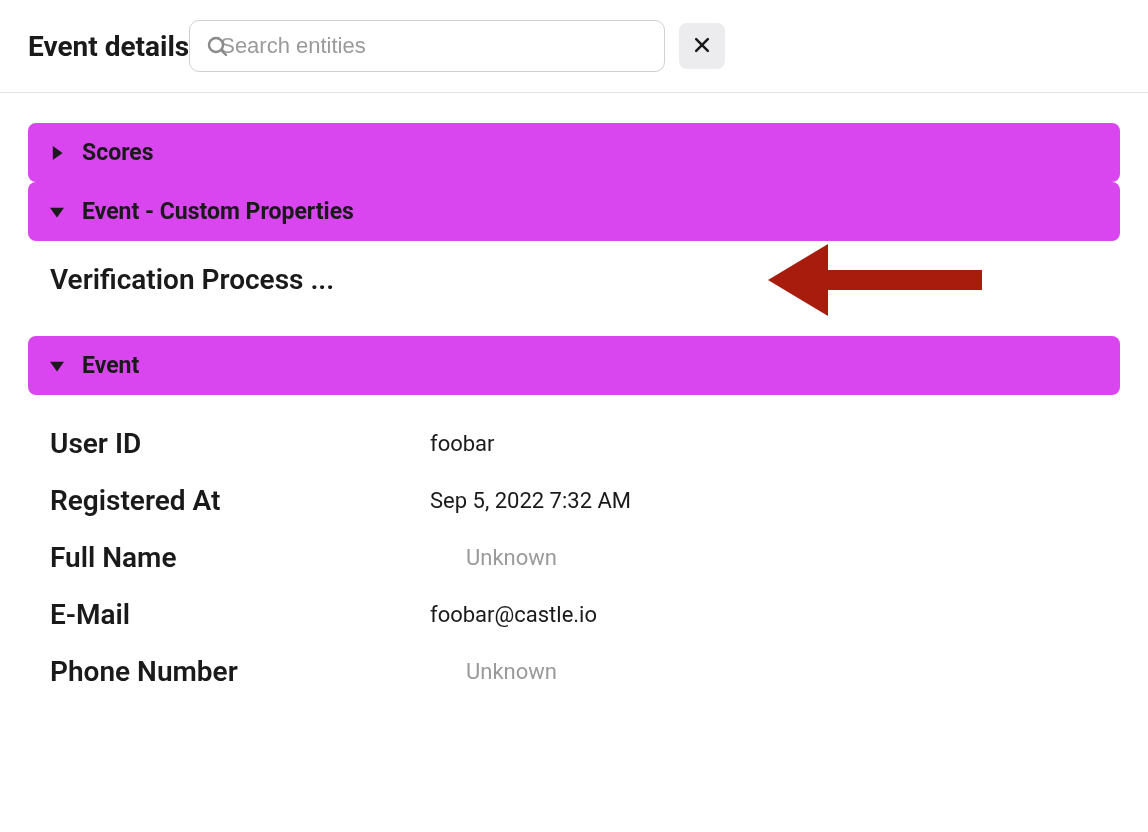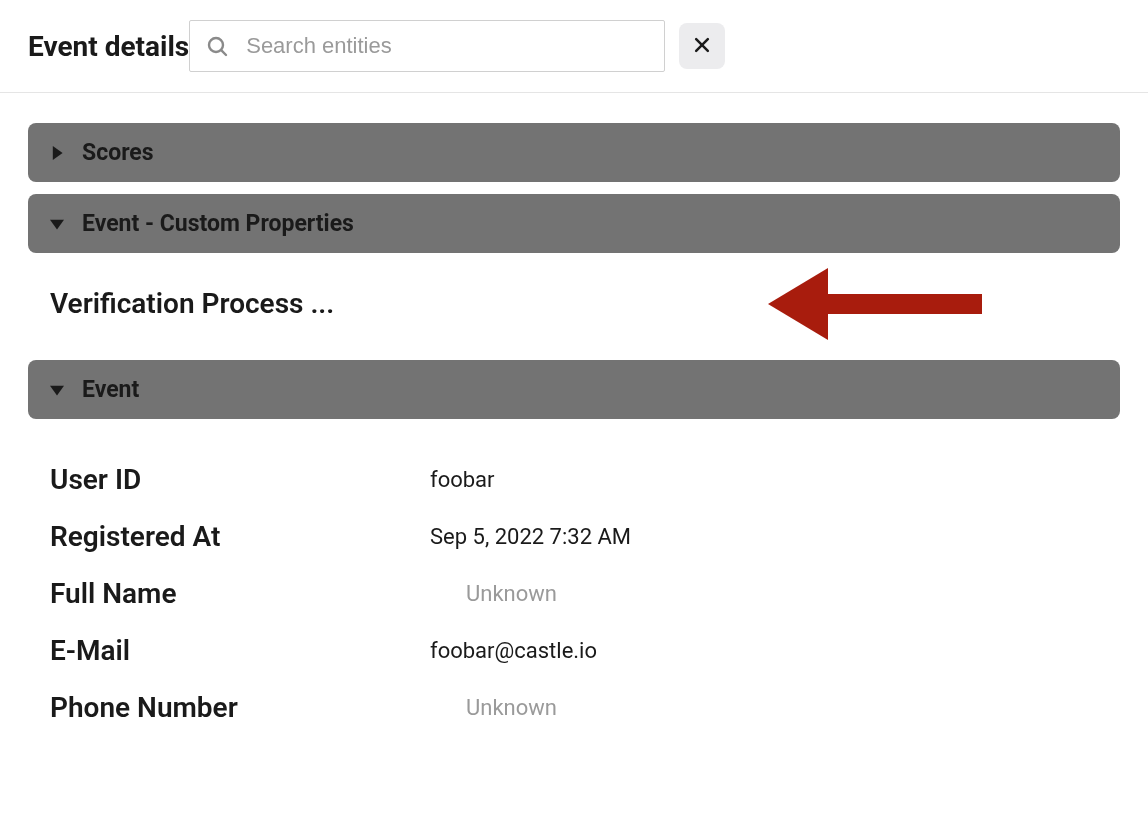--- a/index.html
+++ b/index.html
@@ -41,22 +41,22 @@
       left: 16px;
       top: 50%;
       transform: translateY(-50%);
       color: #8a8a8a;
       display: flex;
     }
     .search-input {
       width: 100%;
       height: 52px;
       border: 1px solid #d0d0d0;
-      border-radius: 2px;
-      padding: 0 16px 0 56px;
+      border-radius: 10px;
+      padding: 0 16px 0 30px;
       font-size: 22px;
       color: #1a1a1a;
       background: #ffffff;
       outline: none;
     }
     .search-input::placeholder {
       color: #9a9a9a;
     }
     .close-btn {
       width: 46px;
@@ -70,25 +70,25 @@
       justify-content: center;
       cursor: pointer;
     }
     .content {
       padding: 30px 28px 0 28px;
     }
     .section-header {
       display: flex;
       align-items: center;
       gap: 18px;
-      background: #737373;
+      background: #d946ef;
       border-radius: 8px;
       padding: 16px 22px;
       cursor: pointer;
-      margin-bottom: 12px;
+      margin-bottom: 0;
     }
     .section-header .caret {
       display: flex;
       color: #1a1a1a;
     }
     .section-title {
       font-size: 23px;
       font-weight: 700;
       color: #1a1a1a;
     }

